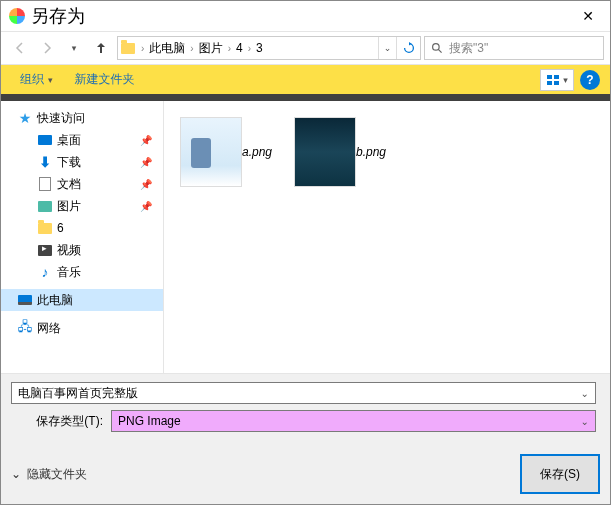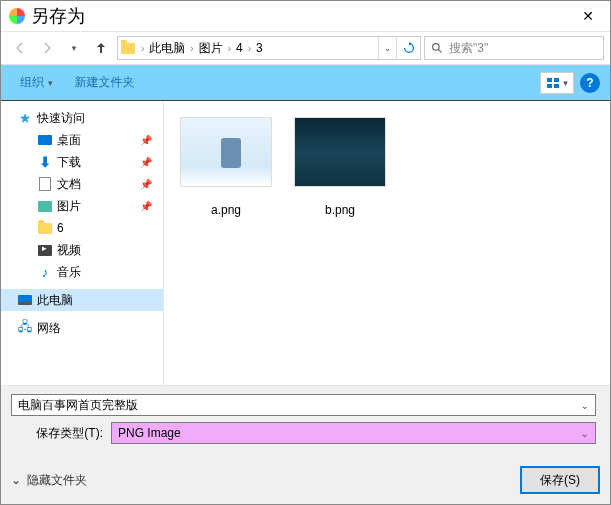--- a/index.html
+++ b/index.html
@@ -18,21 +18,21 @@
 .bc-icon { width: 20px; display: flex; align-items: center; justify-content: center; }
 .folder-ico { width: 14px; height: 11px; background: #ffd75e; border-radius: 1px; position: relative; }
 .folder-ico::before { content: ""; position: absolute; top: -3px; left: 0; width: 6px; height: 3px; background: #ffd75e; border-radius: 1px 1px 0 0; }
 .bc-sep { color: #888; padding: 0 3px; font-size: 10px; }
 .bc-item { padding: 0 2px; cursor: pointer; }
 .bc-drop { width: 18px; height: 22px; border-left: 1px solid #ddd; display: flex; align-items: center; justify-content: center; cursor: pointer; }
 .bc-refresh { width: 24px; height: 22px; border-left: 1px solid #ddd; display: flex; align-items: center; justify-content: center; cursor: pointer; }
 .search-box { width: 180px; height: 24px; border: 1px solid #ccc; display: flex; align-items: center; background: #fff; }
 .search-ico { width: 24px; display: flex; align-items: center; justify-content: center; color: #666; }
 .search-text { color: #888; }
-.toolbar { height: 36px; border-bottom: 1px solid #404040; display: flex; align-items: center; padding: 0 10px; background: #7dd3fc; justify-content: space-between; }
+.toolbar { height: 36px; border-bottom: 7px solid #404040; display: flex; align-items: center; padding: 0 10px; background: #fde047; justify-content: space-between; }
 .tb-left { display: flex; gap: 4px; }
 .tb-btn { padding: 3px 8px; display: flex; align-items: center; gap: 4px; cursor: pointer; border: 1px solid transparent; color: #1e6db3; }
 .tb-right { display: flex; align-items: center; gap: 6px; }
 .view-btn { width: 34px; height: 22px; border: 1px solid #ccc; display: flex; align-items: center; justify-content: center; cursor: pointer; background: #fff; }
 .help-btn { width: 20px; height: 20px; border-radius: 50%; background: #0078d7; color: #fff; display: flex; align-items: center; justify-content: center; cursor: pointer; font-weight: bold; }
 .main { flex: 1; display: flex; overflow: hidden; }
 .sidebar { width: 163px; border-right: 1px solid #e5e5e5; overflow-y: auto; padding: 6px 0; }
 .tree-item { height: 22px; display: flex; align-items: center; padding-left: 16px; gap: 4px; cursor: pointer; }
 .tree-item.indent { padding-left: 36px; }
 .tree-item.selected { background: #cce8ff; }
@@ -44,35 +44,35 @@
 .doc { width: 12px; height: 14px; background: #fff; border: 1px solid #888; }
 .pic { width: 14px; height: 11px; background: #4dbba7; border-radius: 1px; }
 .fold { width: 14px; height: 11px; background: #ffd75e; border-radius: 1px; position: relative; }
 .fold::before { content: ""; position: absolute; top: -3px; left: 0; width: 6px; height: 3px; background: #ffd75e; border-radius: 1px 1px 0 0; }
 .vid { width: 14px; height: 11px; background: #444; border-radius: 1px; position: relative; }
 .vid::after { content: "▸"; color: #fff; position: absolute; left: 4px; top: -2px; font-size: 9px; }
 .music { color: #0078d7; font-size: 14px; }
 .pc { width: 14px; height: 10px; background: #0078d7; border-radius: 1px; border-bottom: 3px solid #555; }
 .net { color: #0078d7; font-size: 13px; }
 .content { flex: 1; padding: 14px; display: flex; gap: 18px; align-items: flex-start; }
-.file-item { width: 96px; display: flex; flex-direction: column; align-items: center; gap: 16px; cursor: pointer; padding: 2px; }
+.file-item { width: 96px; display: flex; flex-direction: row; align-items: center; gap: 0; cursor: pointer; padding: 2px; font-style: italic; }
 .thumb { width: 92px; height: 70px; border: 1px solid #ddd; display: flex; align-items: center; justify-content: center; overflow: hidden; }
 .thumb-a { background: linear-gradient(to bottom, #e8f4fd 0%, #d4e9f7 70%, #fff 100%); position: relative; }
 .thumb-a::after { content: ""; position: absolute; width: 20px; height: 30px; background: #6b8fb5; right: 30px; top: 20px; border-radius: 3px; }
 .thumb-b { background: linear-gradient(to bottom, #0a2838 0%, #1a4558 50%, #0d3242 100%); }
 .file-name { font-size: 12px; }
 .bottom { border-top: 1px solid #e5e5e5; padding: 8px 10px; background: #f0f0f0; }
 .field-row { display: flex; align-items: center; margin-bottom: 6px; }
 .field-label { width: 100px; text-align: right; padding-right: 8px; }
 .field-input { flex: 1; height: 22px; border: 1px solid #7a7a7a; padding: 0 6px; background: #fff; display: flex; align-items: center; justify-content: space-between; margin-right: 4px; }
 .field-carr { color: #555; font-size: 10px; }
 .footer { display: flex; justify-content: space-between; align-items: center; padding: 8px 10px 10px; background: #f0f0f0; }
 .hide-link { display: flex; align-items: center; gap: 6px; cursor: pointer; color: #333; }
 .btns { display: flex; gap: 6px; }
-.btn { width: 80px; height: 28px; border: 1px solid #adadad; background: #e1e1e1; display: flex; align-items: center; justify-content: center; cursor: pointer; }
+.btn { width: 80px; height: 40px; border: 1px solid #adadad; background: #e1e1e1; display: flex; align-items: center; justify-content: center; cursor: pointer; }
 .btn.primary { border: 1px solid #0078d7; box-shadow: inset 0 0 0 1px #0078d7; }
 .dd { font-size: 9px; color: #555; }
 svg { display: block; }
 </style>
 </head>
 <body>
 
 <div class="window">
   <div class="titlebar">
     <div class="titlebar-left">

